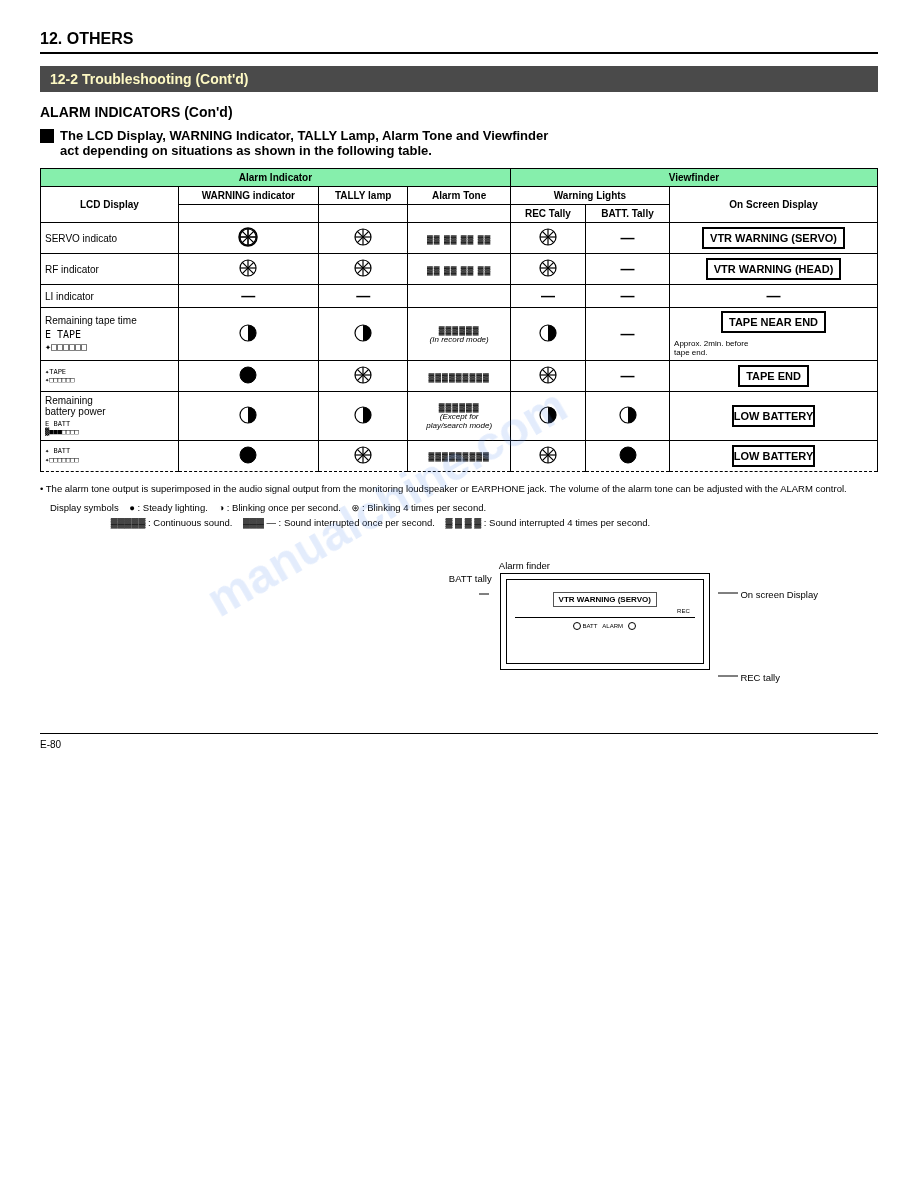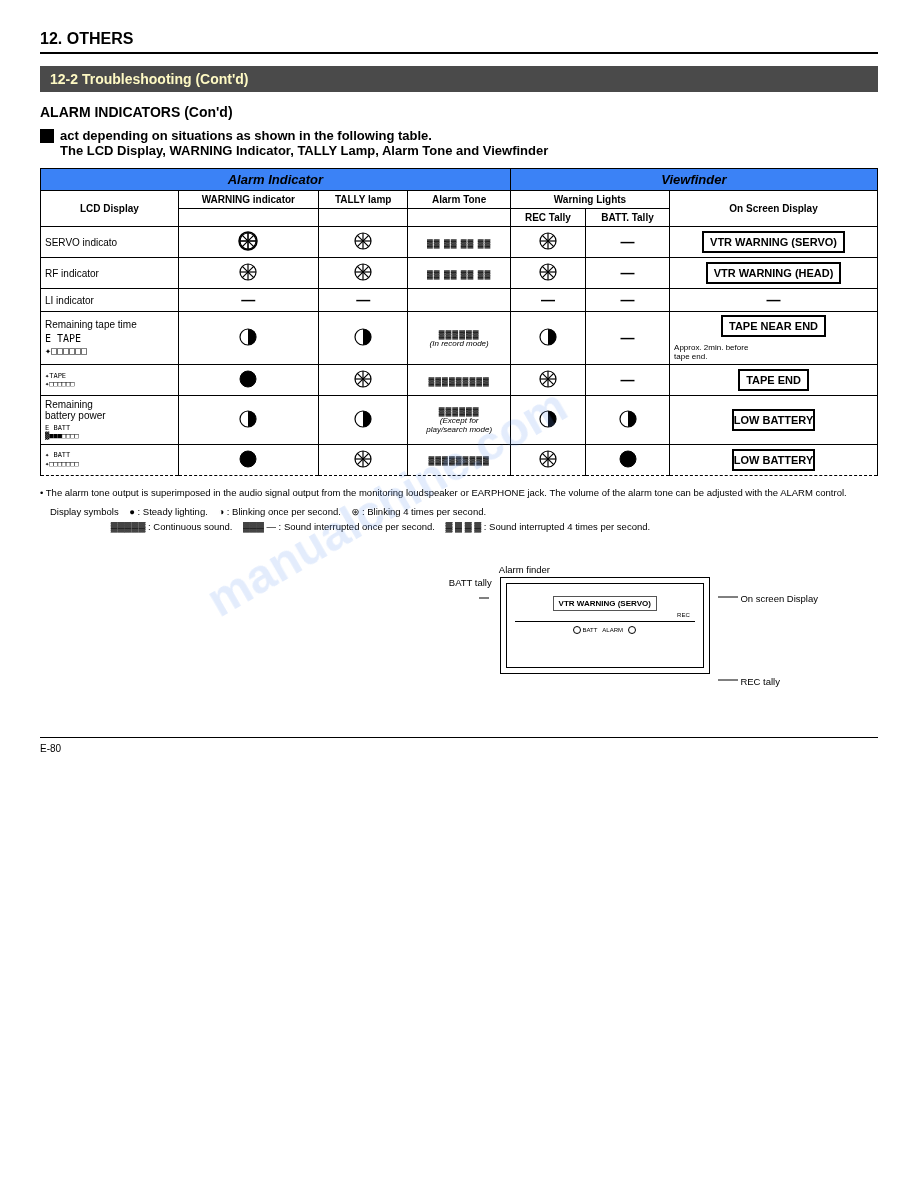--- a/index.html
+++ b/index.html
@@ -66,23 +66,22 @@
     }
 
     .alarm-table th, .alarm-table td {
       border: 1px solid #000;
       text-align: center;
       vertical-align: middle;
       padding: 3px 4px;
     }
 
     .alarm-table .group-header {
-      background: #3b82f6;
-      font-size: 13px;
-      font-style: italic;
+      background: #86efac;
+      font-size: 10px;
     }
 
     .vtr-warning-box {
       border: 2px solid #000;
       padding: 3px 6px;
       font-weight: bold;
       font-size: 11px;
       display: inline-block;
     }
 
@@ -205,22 +204,22 @@
 
 <div class="section-header">
   <span>12-2  Troubleshooting (Cont'd)</span>
 </div>
 
 <div class="alarm-title">ALARM INDICATORS (Con'd)</div>
 
 <div class="intro-text">
   <span class="square-bullet"></span>
   <div>
+    <div>The LCD Display, WARNING Indicator, TALLY Lamp, Alarm Tone and Viewfinder</div>
     <div>act depending on situations as shown in the following table.</div>
-    <div>The LCD Display, WARNING Indicator, TALLY Lamp, Alarm Tone and Viewfinder</div>
   </div>
 </div>
 
 <table class="alarm-table">
   <thead>
     <tr>
       <th colspan="4" class="group-header">Alarm Indicator</th>
       <th colspan="3" class="group-header">Viewfinder</th>
     </tr>
     <tr>

